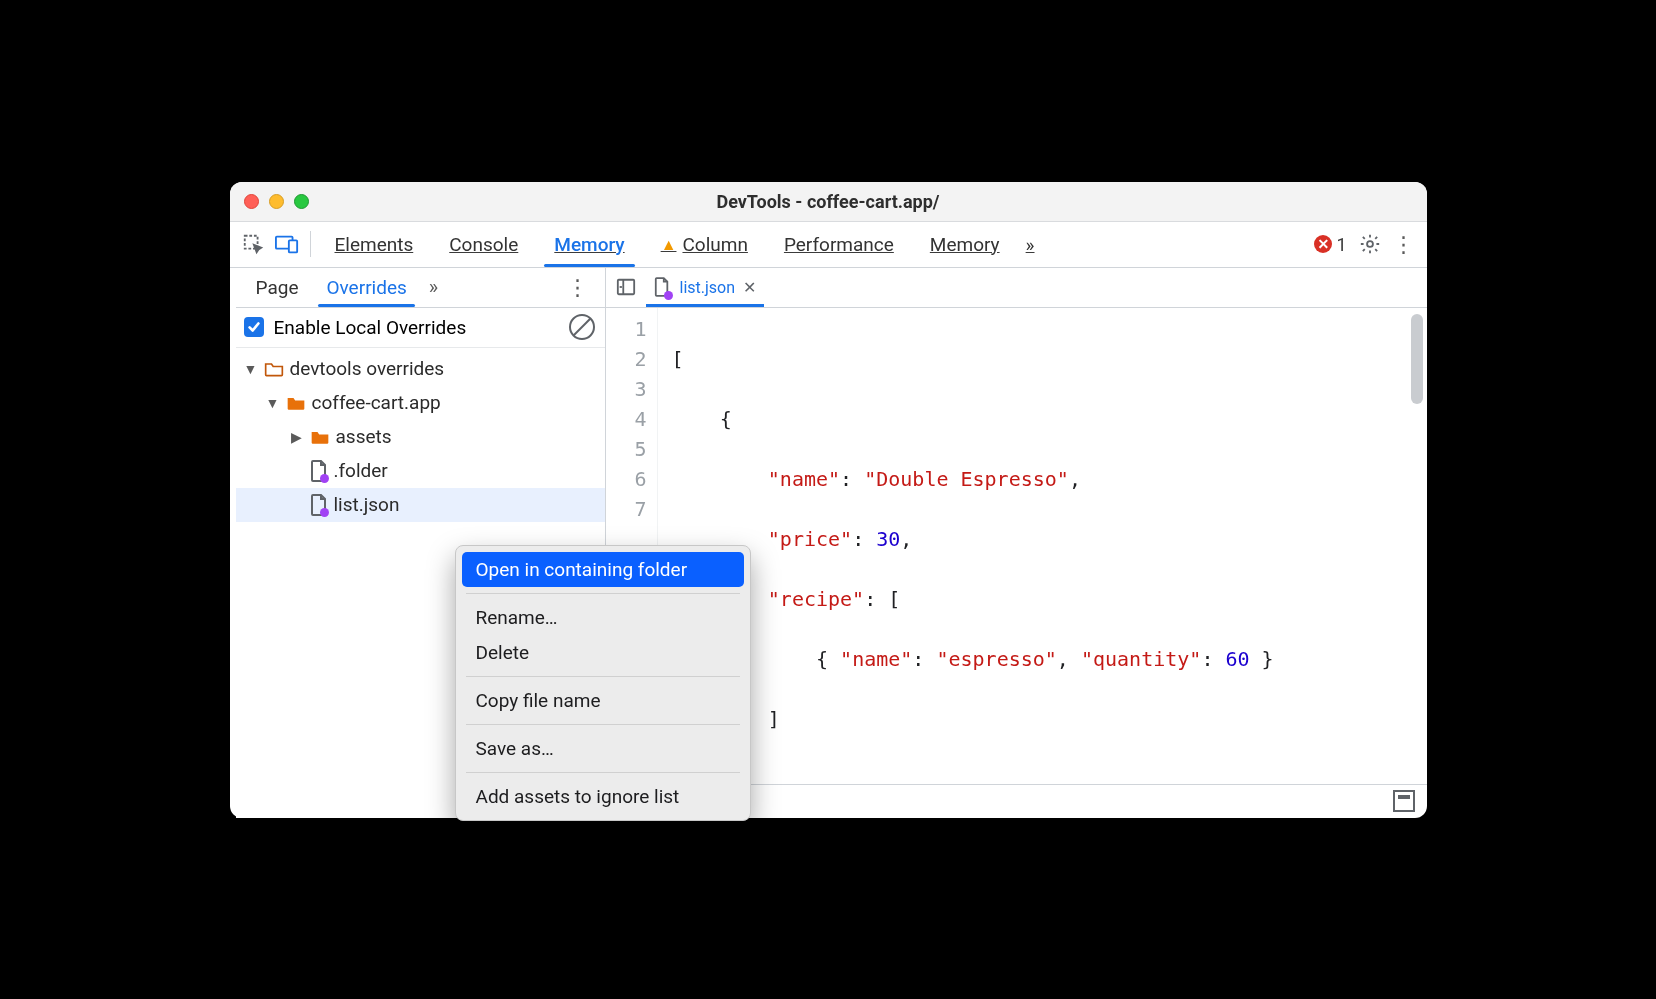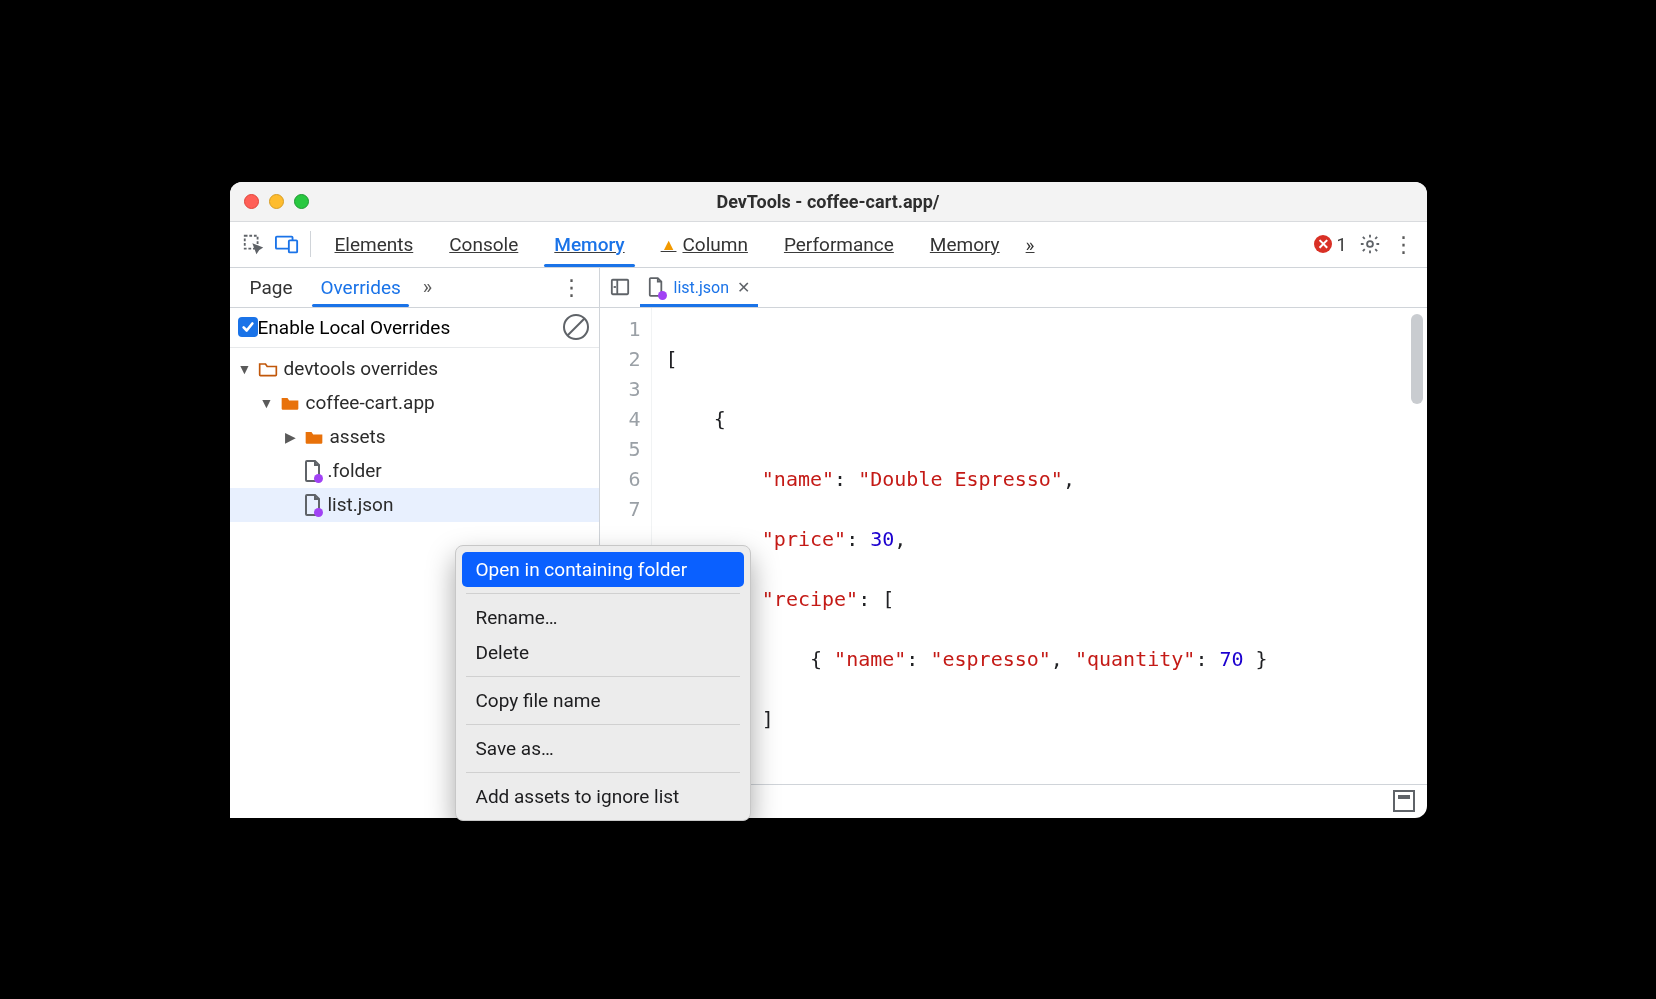--- a/index.html
+++ b/index.html
@@ -85,21 +85,21 @@
     display: flex; align-items: center; gap: 4px; font-size: 18px;
     color: #3a3a3a; cursor: pointer; padding: 0 6px;
   }
   .errcircle {
     width: 18px; height: 18px; border-radius: 50%; background: #d93025;
     color: #fff; font-size: 14px; font-weight: 700;
     display: flex; align-items: center; justify-content: center;
     line-height: 1;
   }
 
-  .content { flex: 1; display: flex; min-height: 0; }
+  .content { flex: 1; display: flex; min-height: 0; margin-left: 6px; }
 
   .sidebar {
     width: 370px;
     border-right: 1px solid #d0d4d9;
     display: flex; flex-direction: column;
     background: #fff;
     font-size: 19px;
   }
   .subtabs {
     height: 40px;
@@ -117,20 +117,21 @@
     content: ""; position: absolute; left: 6px; right: 6px; bottom: 0;
     height: 3px; background: #1a73e8; border-radius: 2px;
   }
   .subtab-more { padding: 0 8px; color: #5a5a5a; cursor: pointer; font-size: 20px; }
   .subtab-menu { margin-left: auto; padding: 0 10px; color: #5a5a5a; cursor: pointer; font-size: 22px; }
 
   .enablebar {
     height: 40px; display: flex; align-items: center;
     border-bottom: 1px solid #e7e9eb;
     padding: 0 10px 0 8px;
+    gap: 10px;
   }
   .chk {
     width: 20px; height: 20px; border-radius: 4px;
     background: #1a73e8; display: flex; align-items: center; justify-content: center;
   }
   .chk svg { stroke: #fff; }
   .clearbtn {
     margin-left: auto;
     width: 26px; height: 26px; border-radius: 50%;
     border: 2px solid #5f6368;
@@ -395,21 +396,21 @@
           <div>5</div>
           <div>6</div>
           <div>7</div>
         </div>
         <div class="code">
 <div class="line"><span class="punct">[</span></div>
 <div class="line">    <span class="punct">{</span></div>
 <div class="line">        <span class="key">"name"</span><span class="punct">: </span><span class="str">"Double Espresso"</span><span class="punct">,</span></div>
 <div class="line">        <span class="key">"price"</span><span class="punct">: </span><span class="num">30</span><span class="punct">,</span></div>
 <div class="line">        <span class="key">"recipe"</span><span class="punct">: [</span></div>
-<div class="line">            <span class="punct">{ </span><span class="key">"name"</span><span class="punct">: </span><span class="str">"espresso"</span><span class="punct">, </span><span class="key">"quantity"</span><span class="punct">: </span><span class="num">70</span><span class="punct"> }</span></div>
+<div class="line">            <span class="punct">{ </span><span class="key">"name"</span><span class="punct">: </span><span class="str">"espresso"</span><span class="punct">, </span><span class="key">"quantity"</span><span class="punct">: </span><span class="num">60</span><span class="punct"> }</span></div>
 <div class="line">        <span class="punct">]</span></div>
 <div class="line">    <span class="punct">},</span></div>
 
 
 
 
 
 
 
         </div>

